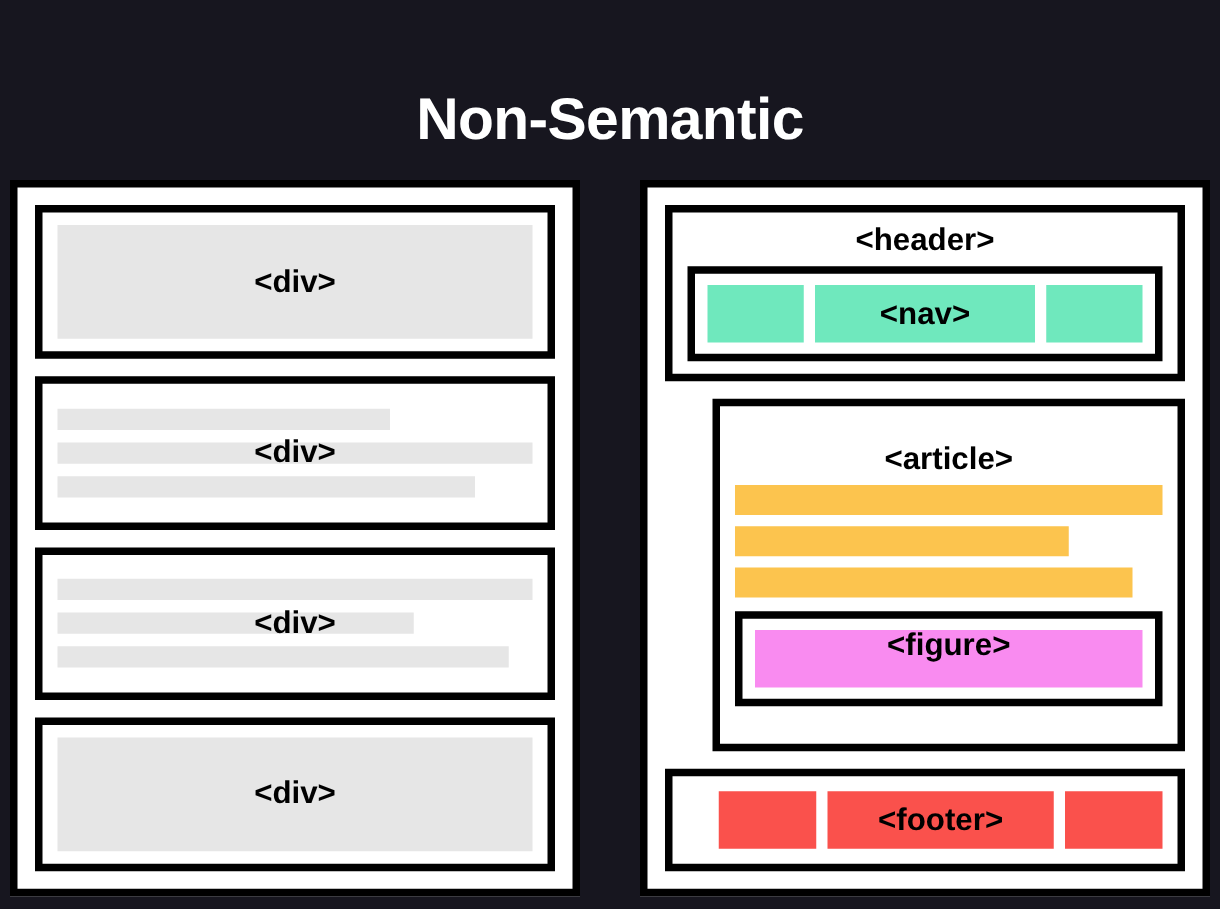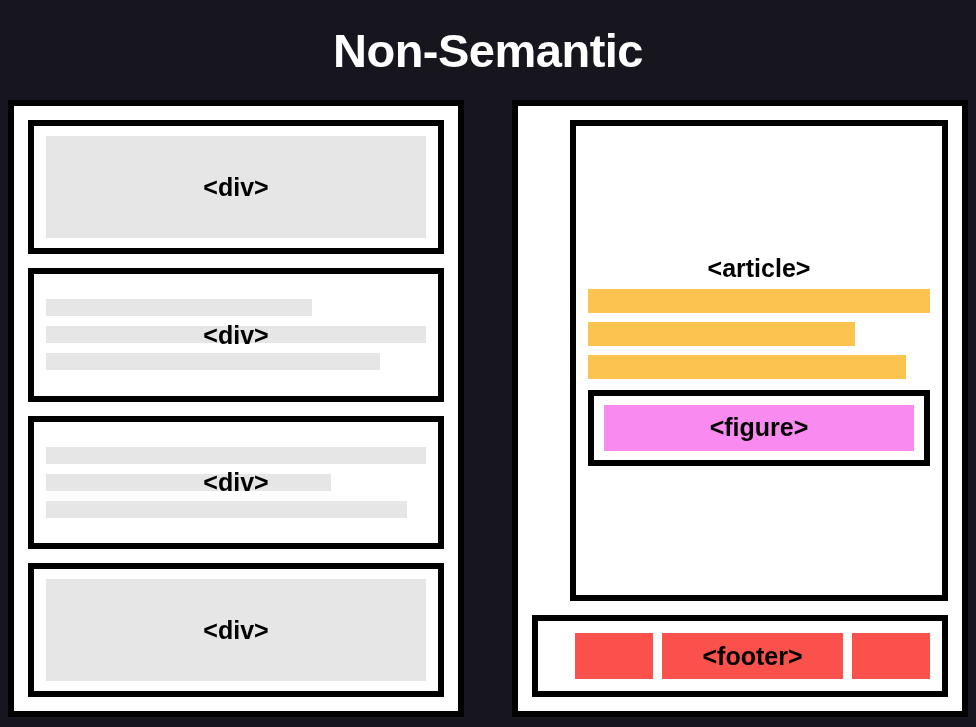--- a/index.html
+++ b/index.html
@@ -24,20 +24,21 @@
     background: #17161f;
     display: flex;
     flex-direction: column;
   }
 
   
   .titles {
     display: flex;
     height: 100px;
     flex: 0 0 100px;
+    margin-top: 44px;
   }
   .title-cell {
     flex: 1 1 50%;
     display: flex;
     align-items: center;
     justify-content: center;
   }
   .title-text {
     color: #ffffff;
     font-family: "Liberation Sans", sans-serif;
@@ -151,21 +152,20 @@
   .figure-wrap {
     border: 6px solid #000000;
     background: #ffffff;
     padding: 9px 10px;
     margin-top: 2px;
   }
   .figure-band {
     background: #f98bf0;
     height: 46px;
     display: flex;
-    align-items: center;
     justify-content: center;
   }
 
   .header-sec, .article-sec, .footer-sec {
     display: flex;
     flex-direction: column;
   }
 
   .header-sec { flex: 0 0 auto; }
   .article-sec { flex: 1 1 auto; margin-left: 38px; }
@@ -215,20 +215,31 @@
 
       <div class="block grow">
         <div class="gblock"></div>
         <div class="tag-label overlay">&lt;div&gt;</div>
       </div>
 
     </div>
 
     <div class="panel">
 
+      <div class="block header-sec">
+        <div class="tag-label sec-title">&lt;header&gt;</div>
+
+        <div class="inner-box">
+          <div class="chip green small"></div>
+          <div class="chip green mid">
+            <span class="tag-label">&lt;nav&gt;</span>
+          </div>
+          <div class="chip green small"></div>
+        </div>
+      </div>
 
       <div class="block article-sec">
         <div class="tag-label sec-title">&lt;article&gt;</div>
 
         <div>
           <div class="ybar" style="width:100%"></div>
           <div class="ybar" style="width:78%"></div>
           <div class="ybar" style="width:93%"></div>
         </div>
 

